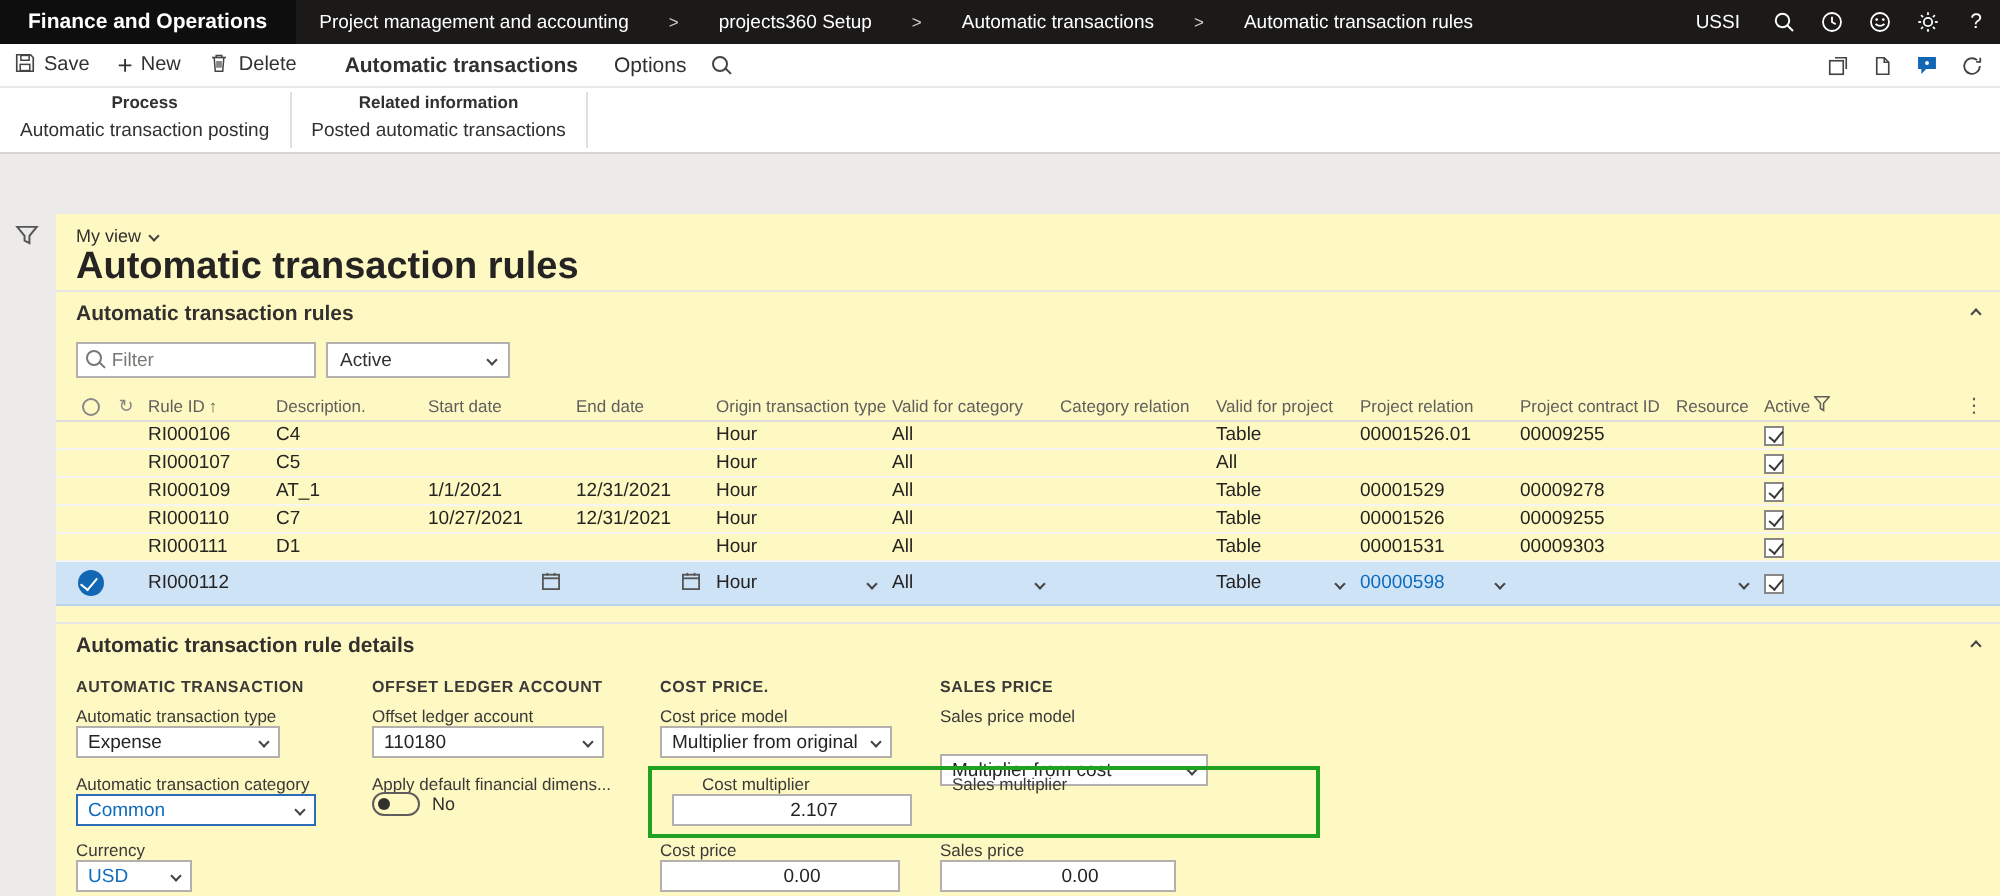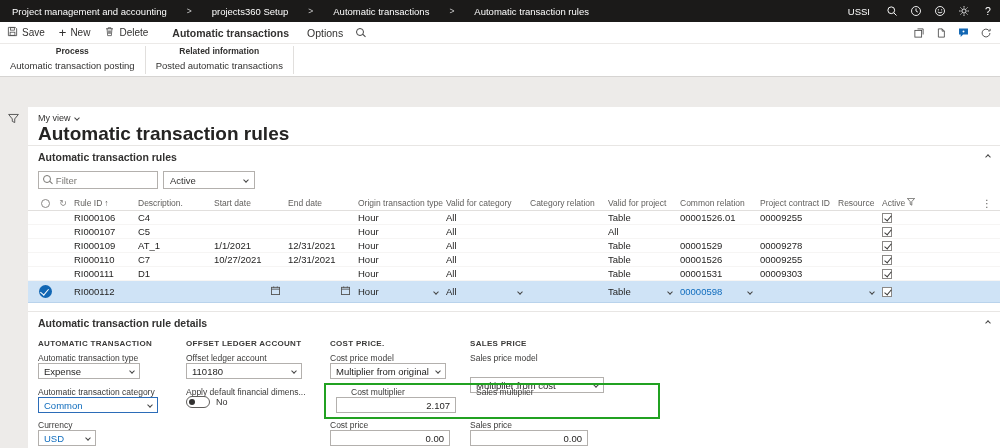--- a/index.html
+++ b/index.html
@@ -32,21 +32,21 @@
   .ap-row2 { display:flex; align-items:stretch; height:32px; }
   .ap-group { display:flex; flex-direction:column; align-items:flex-start; padding:2px 10px 0 10px; }
   .ap-group-title { font-size:8.5px; font-weight:700; color:#323130; align-self:center; }
   .ap-link { font-size:9.5px; color:#323130; margin-top:4px; cursor:pointer; white-space:nowrap; }
   .ap-divider { width:1px; background:#e1dfdd; margin:2px 0; }
 
   
   .filter-toggle { position:absolute; left:7px; top:111px; cursor:pointer; }
 
   
-  .content { position:absolute; left:28px; top:107px; right:0; bottom:0; background:#ffffff; overflow:hidden; }
+  .content { position:absolute; left:28px; top:107px; right:0; bottom:0; background:#fef9c3; overflow:hidden; }
   .view-label { position:absolute; top:6px; left:10px; font-size:9px; color:#323130; display:flex; align-items:center; gap:4px; cursor:pointer; }
   .page-title { position:absolute; top:16px; left:10px; font-size:19px; font-weight:700; color:#252423; }
   .fasttab { position:absolute; left:0; right:0; height:22px; border-top:1px solid #e8e6e4; display:flex; align-items:center; padding:0 10px; font-size:10.5px; font-weight:700; color:#323130; cursor:pointer; }
   .ft1 { top:38px; }
   .ft2 { top:204px; }
   .ft-chev { margin-left:auto; }
 
   .chev { display:inline-block; width:4px; height:4px; border-right:1px solid #444; border-bottom:1px solid #444; transform:rotate(45deg); }
   .chev.up { transform:rotate(-135deg); }
 
@@ -77,41 +77,42 @@
   .cb { width:10px; height:10px; border:1px solid #8a8886; background:#fff; position:relative; }
   .cb::after { content:''; position:absolute; left:2.5px; top:0.5px; width:3px; height:6px; border-right:1.5px solid #3b3a39; border-bottom:1.5px solid #3b3a39; transform:rotate(40deg); }
   .link-blue { color:#0f6cbd; }
 
   
   .details-body { position:absolute; top:226px; left:0; right:0; bottom:0; }
   .dgroup { position:absolute; top:0; bottom:0; }
   .dg-title { position:absolute; top:6px; left:0; font-size:8px; font-weight:700; letter-spacing:0.3px; color:#3b3a39; }
   .dlabel { position:absolute; font-size:8.5px; color:#3b3a39; white-space:nowrap; }
   .dctrl { position:absolute; height:16px; border:1px solid #b3b0ad; background:#fff; display:flex; align-items:center; justify-content:space-between; padding:0 5px; font-size:9.5px; color:#252423; cursor:pointer; }
-  .dctrl.num { justify-content:flex-end; cursor:text;padding-left:27px; }
+  .dctrl.num { justify-content:center; cursor:text;padding-left:27px; }
   .dctrl.focus { border:1px solid #2b6cb8; }
   .blue-text { color:#0f6cbd; }
   .toggle-wrap { position:absolute; display:flex; align-items:center; gap:6px; cursor:pointer; }
   .toggle-pill { width:24px; height:12px; border:1px solid #605e5c; border-radius:7px; position:relative; }
   .toggle-pill::after { content:''; position:absolute; left:2px; top:2px; width:6px; height:6px; border-radius:50%; background:#323130; }
   .toggle-label { font-size:9px; color:#323130; }
   .annotation-box { position:absolute; left:296px; top:50px; width:336px; height:36px; border:2px solid #21a121; pointer-events:none; }
 
   
   .icon-search { width:10px; height:10px; position:relative; display:inline-block; }
   .icon-search::before { content:''; position:absolute; width:6px; height:6px; border:1.2px solid currentColor; border-radius:50%; left:0; top:0; }
   .icon-search::after { content:''; position:absolute; width:4px; height:1.2px; background:currentColor; transform:rotate(45deg); left:5.5px; top:7px; }
 </style>
 </head>
 <body>
 
 <div id="app">
 
   <header class="topbar">
     <div class="tb-left">
+      <span class="app-name">Finance and Operations</span>
       <nav class="breadcrumb">
         <span class="bc-item">Project management and accounting</span>
         <span class="sep">&gt;</span>
         <span class="bc-item">projects360 Setup</span>
         <span class="sep">&gt;</span>
         <span class="bc-item">Automatic transactions</span>
         <span class="sep">&gt;</span>
         <span class="bc-item">Automatic transaction rules</span>
       </nav>
     </div>
@@ -283,21 +284,21 @@
           <div class="gc gh" style="width:84px">
             <span>Valid for category</span>
           </div>
           <div class="gc gh" style="width:78px">
             <span>Category relation</span>
           </div>
           <div class="gc gh" style="width:72px">
             <span>Valid for project</span>
           </div>
           <div class="gc gh" style="width:80px">
-            <span>Common relation</span>
+            <span>Project relation</span>
           </div>
           <div class="gc gh" style="width:78px">
             <span>Project contract ID</span>
           </div>
           <div class="gc gh" style="width:44px">
             <span>Resource</span>
           </div>
           <div class="gc gh" style="width:58px">
             <span>Active</span>
             <span><svg width="8" height="8" viewBox="0 0 10 10">

